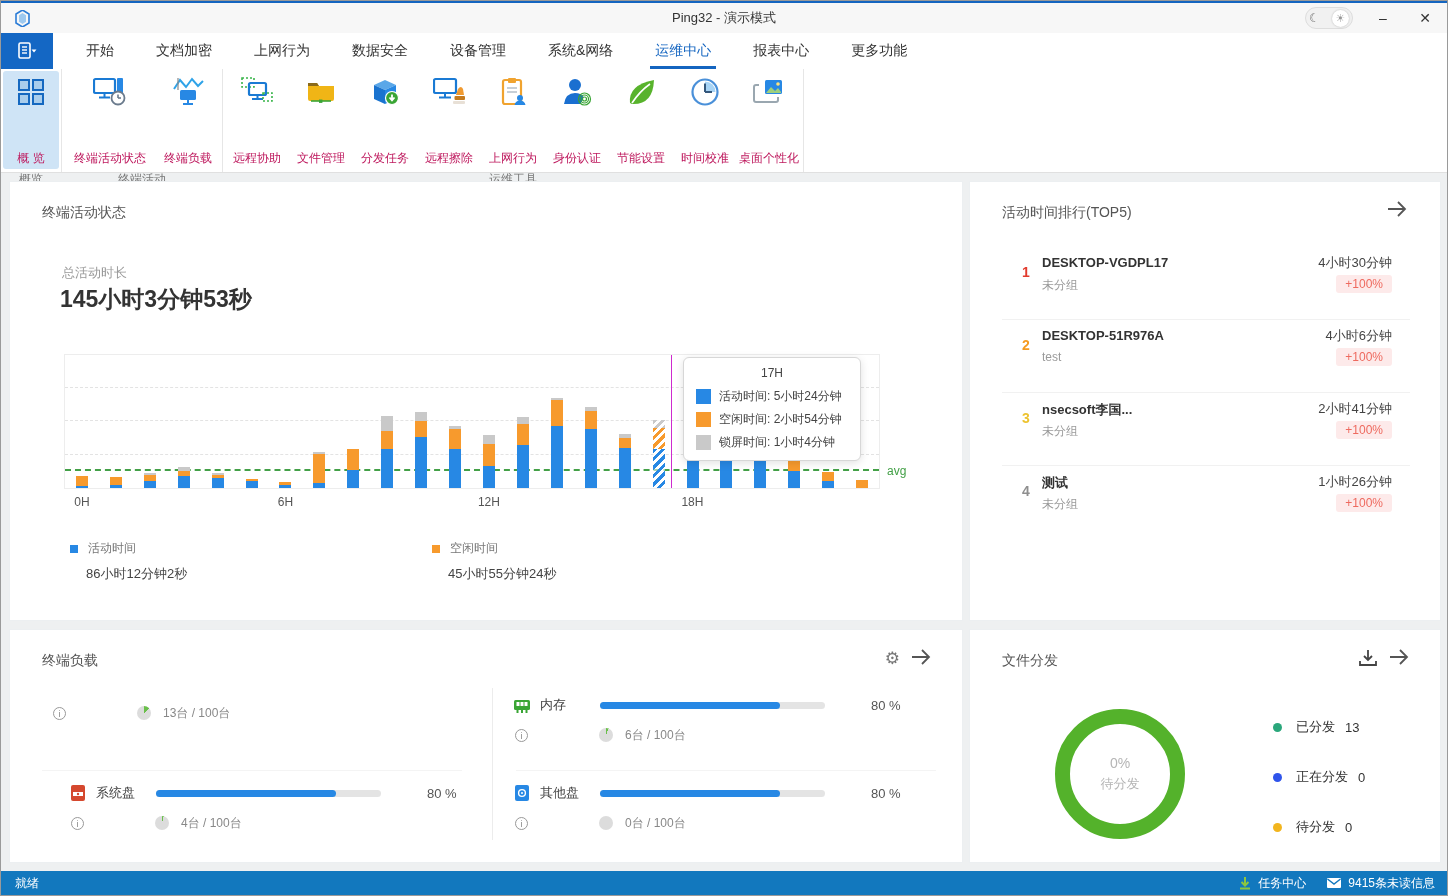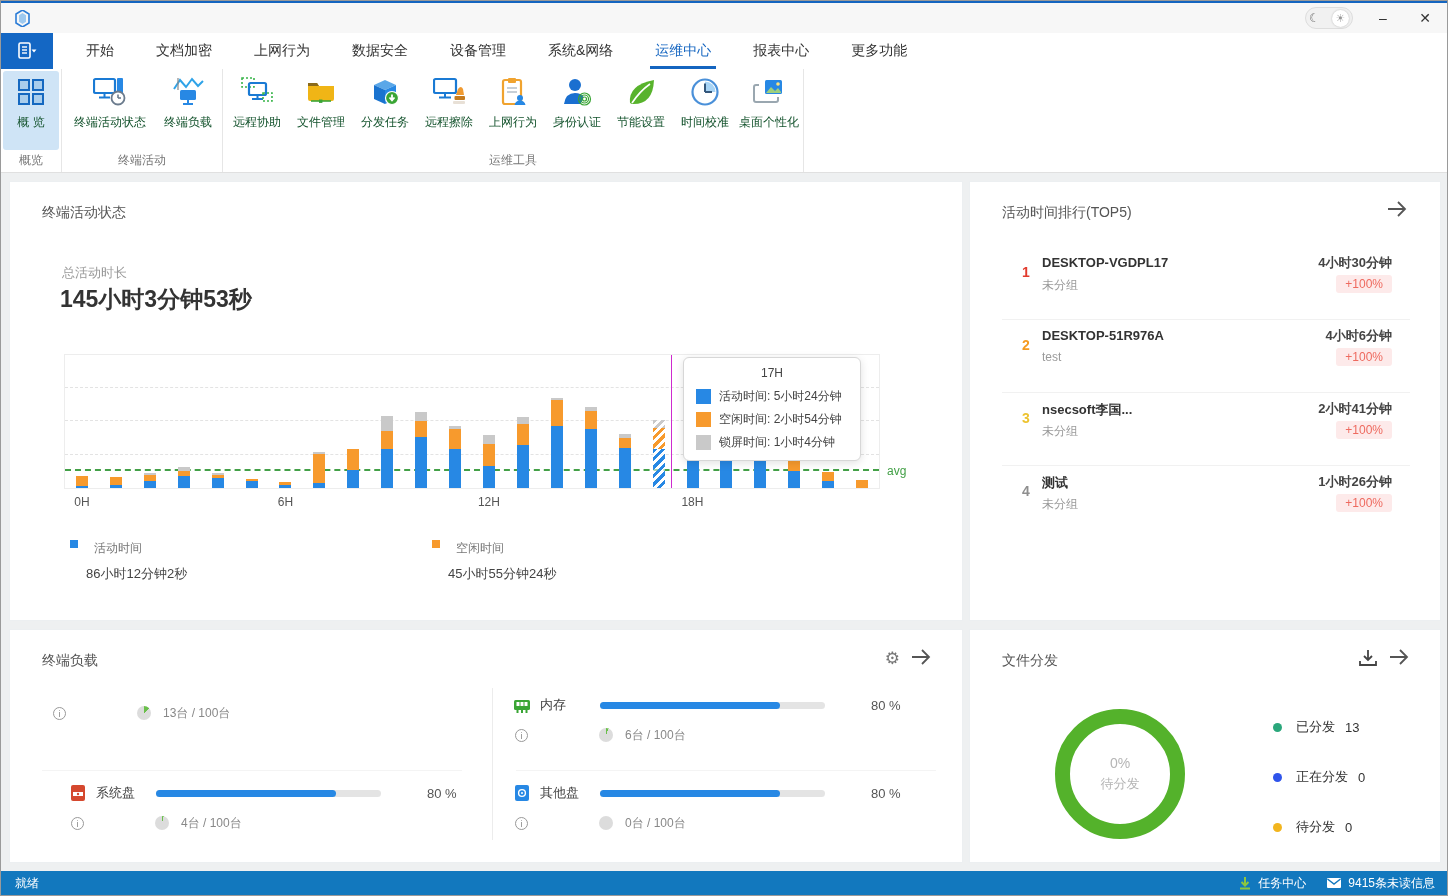--- a/index.html
+++ b/index.html
@@ -23,21 +23,21 @@
   .tab { position:relative; padding:0 21px; display:flex; align-items:center; font-size:14px; color:#333; cursor:pointer; }
   .tab.active { color:#1465c0; }
   .tab.active::after { content:""; position:absolute; left:16px; right:16px; bottom:0; height:3px; background:#1465c0; }
 
   
   .toolbar { position:absolute; left:0; top:68px; width:100%; height:104px; background:#fff; border-bottom:1px solid #e0e0e0; display:flex; }
   .tb-section { display:flex; flex-direction:column; border-right:1px solid #e6e6e6; padding:2px 2px 0 2px; }
   .tb-buttons { display:flex; flex:1; align-items:stretch; }
   .tb-grouplabel { height:22px; text-align:center; font-size:12px; color:#777; line-height:20px; }
   .tool-btn { width:64px; padding:6px 2px 2px 2px; display:flex; flex-direction:column; align-items:center; justify-content:flex-start; gap:7px; cursor:pointer; border-radius:3px; }
-  .tool-btn .lbl { font-size:12px; color:#14532d; white-space:nowrap; }
+  .tool-btn .lbl { font-size:12px; color:#be185d; white-space:nowrap;margin-top:36px; }
   .tool-btn.wide { width:92px; }
   .tool-btn.w76 { width:78px; }
   .overview-btn { width:56px; background:#cfe4f6; }
   .tool-btn svg { display:block; }
 
   
   .panel { position:absolute; background:#fff; border:1px solid #eceff1; }
   .p-title { position:absolute; left:32px; top:22px; font-size:14px; color:#555; }
   .hdr-ico { position:absolute; top:18px; cursor:pointer; color:#666; }
 
@@ -54,32 +54,32 @@
   .bar-seg { width:12px; }
   .vline { position:absolute; top:0; bottom:0; width:1px; background:#ce2ace; left:606px; }
   .xtick { position:absolute; top:140px; transform:translateX(-50%); font-size:12px; color:#555; }
   .ctooltip { position:absolute; left:618px; top:2px; width:178px; background:#fff; border:1px solid #d7d7d7; border-radius:6px; box-shadow:0 2px 8px rgba(0,0,0,.12); padding:8px 12px 6px; z-index:5; }
   .ctooltip .tt-title { text-align:center; font-size:12px; color:#444; margin-bottom:5px; }
   .tt-row { display:flex; align-items:center; gap:8px; height:23px; }
   .tt-swatch { width:15px; height:15px; flex:0 0 15px; }
   .tt-text { font-size:12px; color:#444; white-space:nowrap; }
   .chart-legend { position:absolute; left:60px; top:358px; width:860px; height:60px; }
   .cl-item { position:absolute; top:0; }
-  .cl-head { display:flex; align-items:flex-start; gap:16px; font-size:12px; color:#777; }
+  .cl-head { display:flex; align-items:center; gap:10px; font-size:12px; color:#777; }
   .cl-sq { width:8px; height:8px; }
   .cl-val { margin:8px 0 0 16px; font-size:13px; color:#444; }
 
   
   #p-top5 { left:968px; top:180px; width:472px; height:440px; }
   .t5-row { position:absolute; left:32px; right:30px; height:73px; border-bottom:1px solid #f1f1f1; cursor:pointer; }
   .t5-row.last { border-bottom:none; }
   .t5-rank { position:absolute; left:20px; top:17px; font-size:14px; font-weight:bold; }
   .t5-name { position:absolute; left:40px; top:8px; font-size:13px; font-weight:bold; color:#333; }
   .t5-group { position:absolute; left:40px; top:30px; font-size:12px; color:#9a9a9a; }
-  .t5-dur { position:absolute; right:18px; top:7px; font-size:13px; color:#444;font-weight:bold; }
+  .t5-dur { position:absolute; right:18px; top:7px; font-size:13px; color:#444; }
   .t5-badge { position:absolute; right:18px; top:28px; background:#fdeaea; color:#ee6a5f; font-size:12px; padding:2px 9px; border-radius:3px; }
 
   
   #p-load { left:8px; top:628px; width:954px; height:234px; }
   .v-divider { position:absolute; left:482px; top:58px; height:152px; width:1px; background:#ececec; }
   .h-divider { position:absolute; top:140px; height:1px; background:#f4f4f4; }
   .metric { position:absolute; width:440px; }
   .m-row1 { display:flex; align-items:center; height:22px; }
   .m-icon { width:20px; display:flex; justify-content:center; }
   .m-label { width:58px; margin-left:8px; font-size:13px; color:#444; }
@@ -112,20 +112,21 @@
 
 <div id="app">
 
   <div class="titlebar">
     <span class="tb-logo">
       <svg width="15" height="17" viewBox="0 0 15 17">
           <polygon points="7.5,0 14,4 14,13 7.5,17 1,13 1,4" fill="none" stroke="#2b7cd6" stroke-width="1.6"></polygon>
           <polygon points="7.5,3 11,5.2 11,11.8 7.5,14 4,11.8 4,5.2" fill="#9ec9ef"></polygon>
         </svg>
     </span>
+    <span class="tb-title">Ping32 - 演示模式</span>
     <div class="tb-right">
       <div class="theme-pill">
         <span class="moon">☾</span>
         <span class="sun">☀</span>
       </div>
       <span class="win-btn">–</span>
       <span class="win-btn">✕</span>
     </div>
   </div>
 

